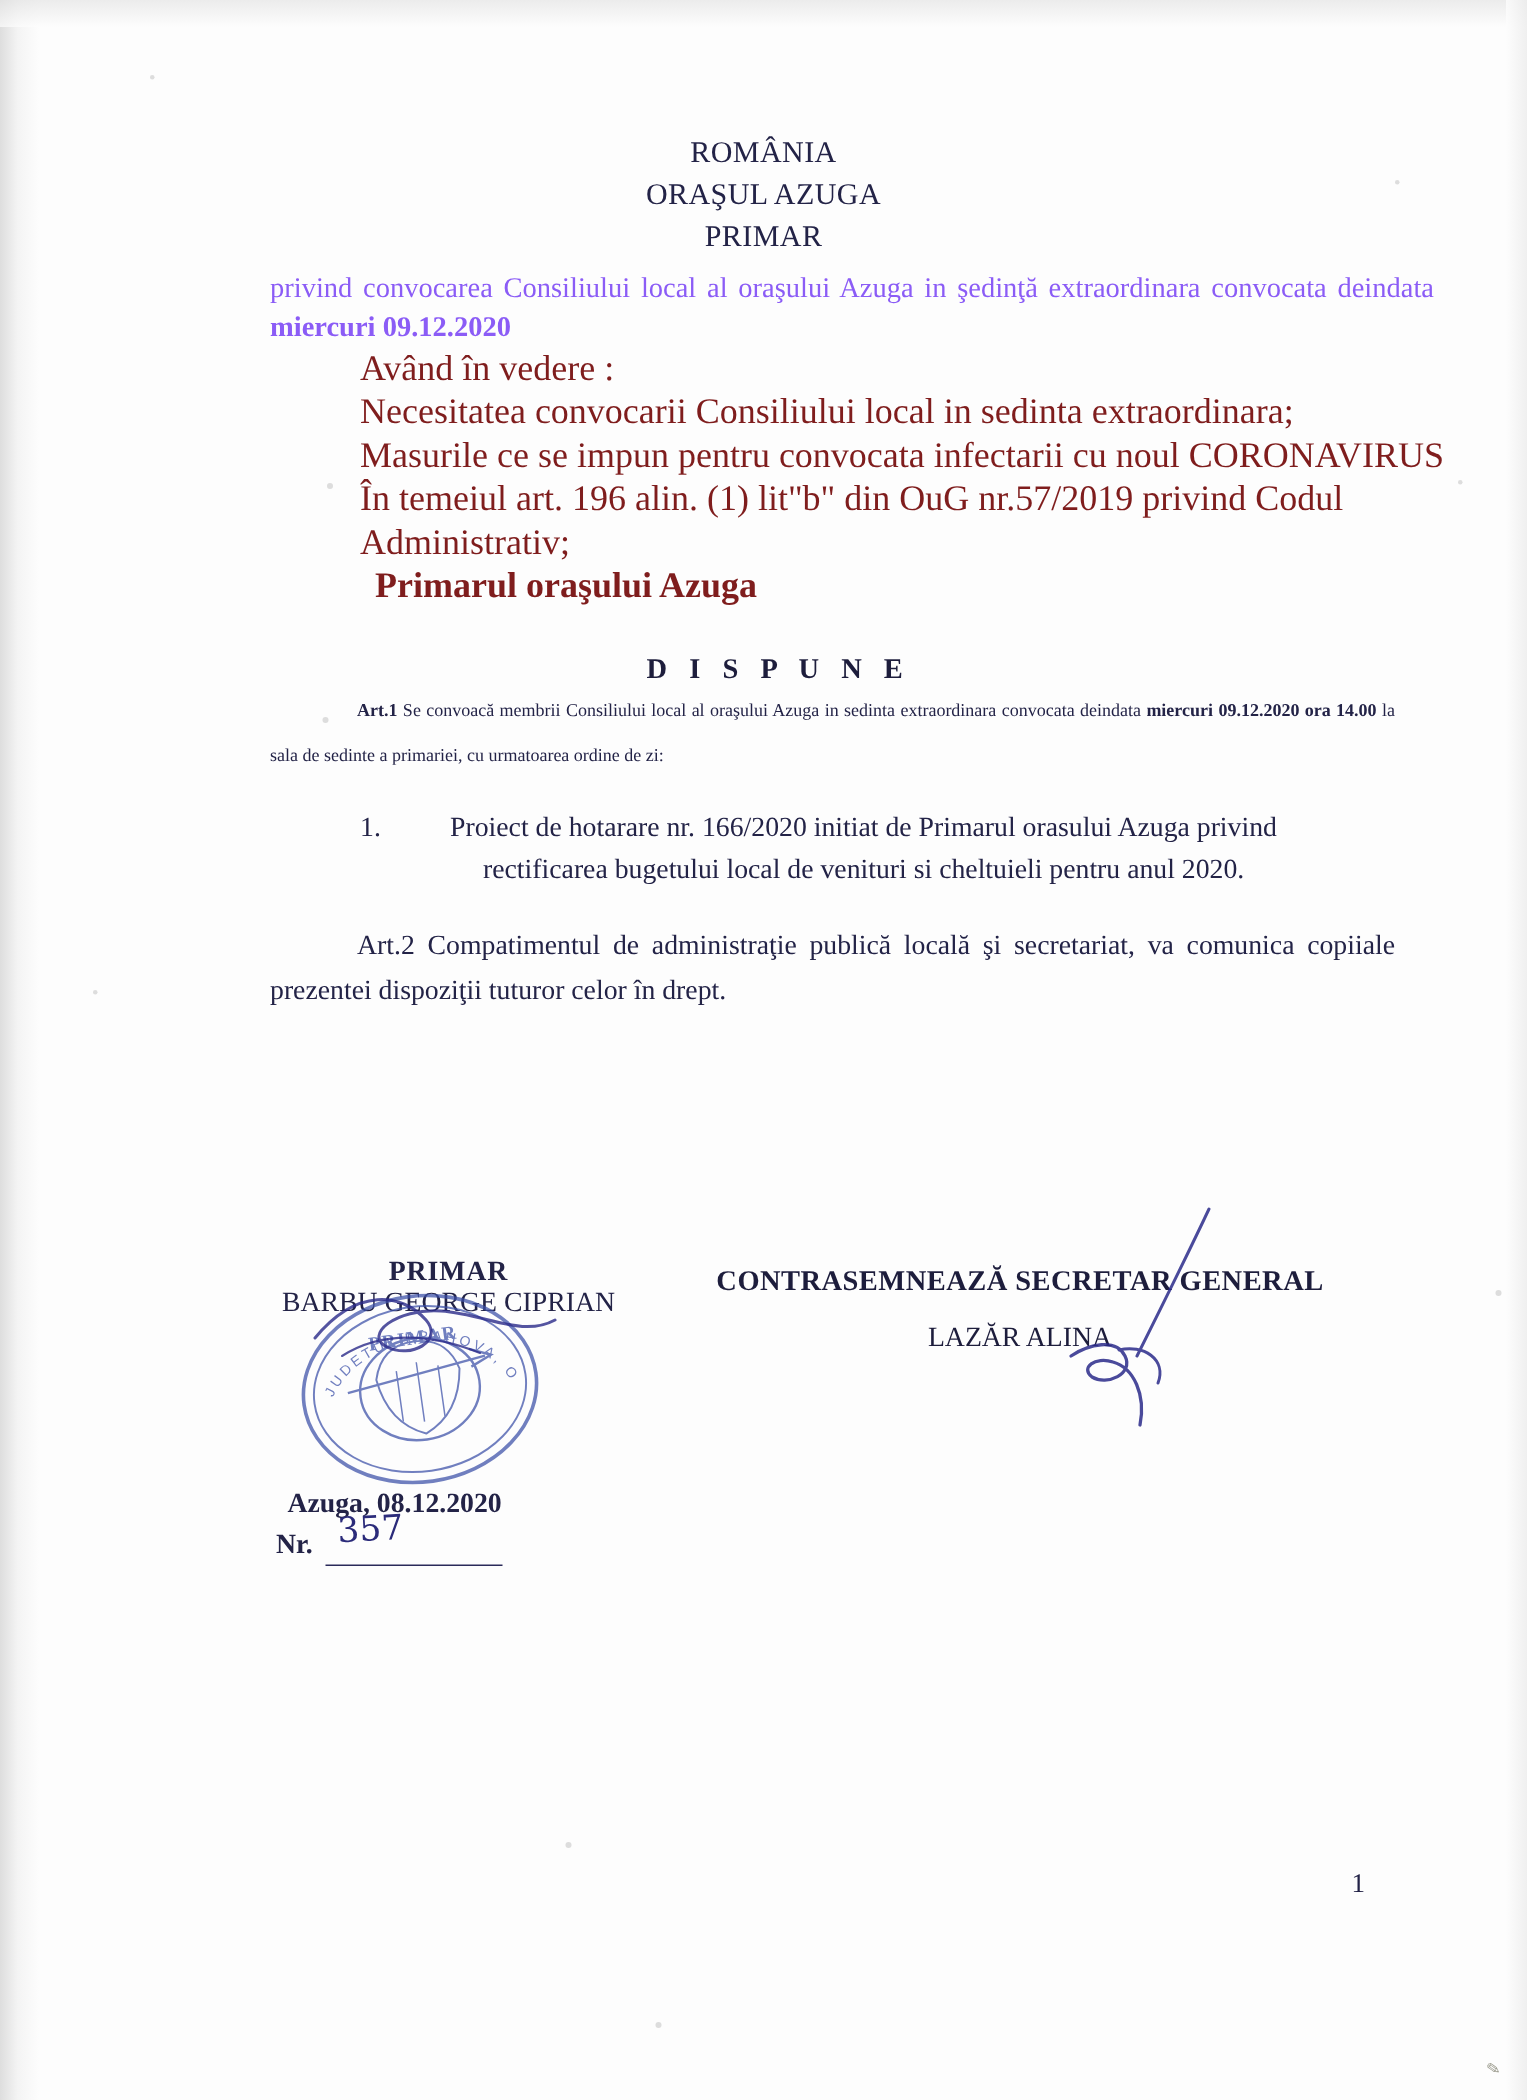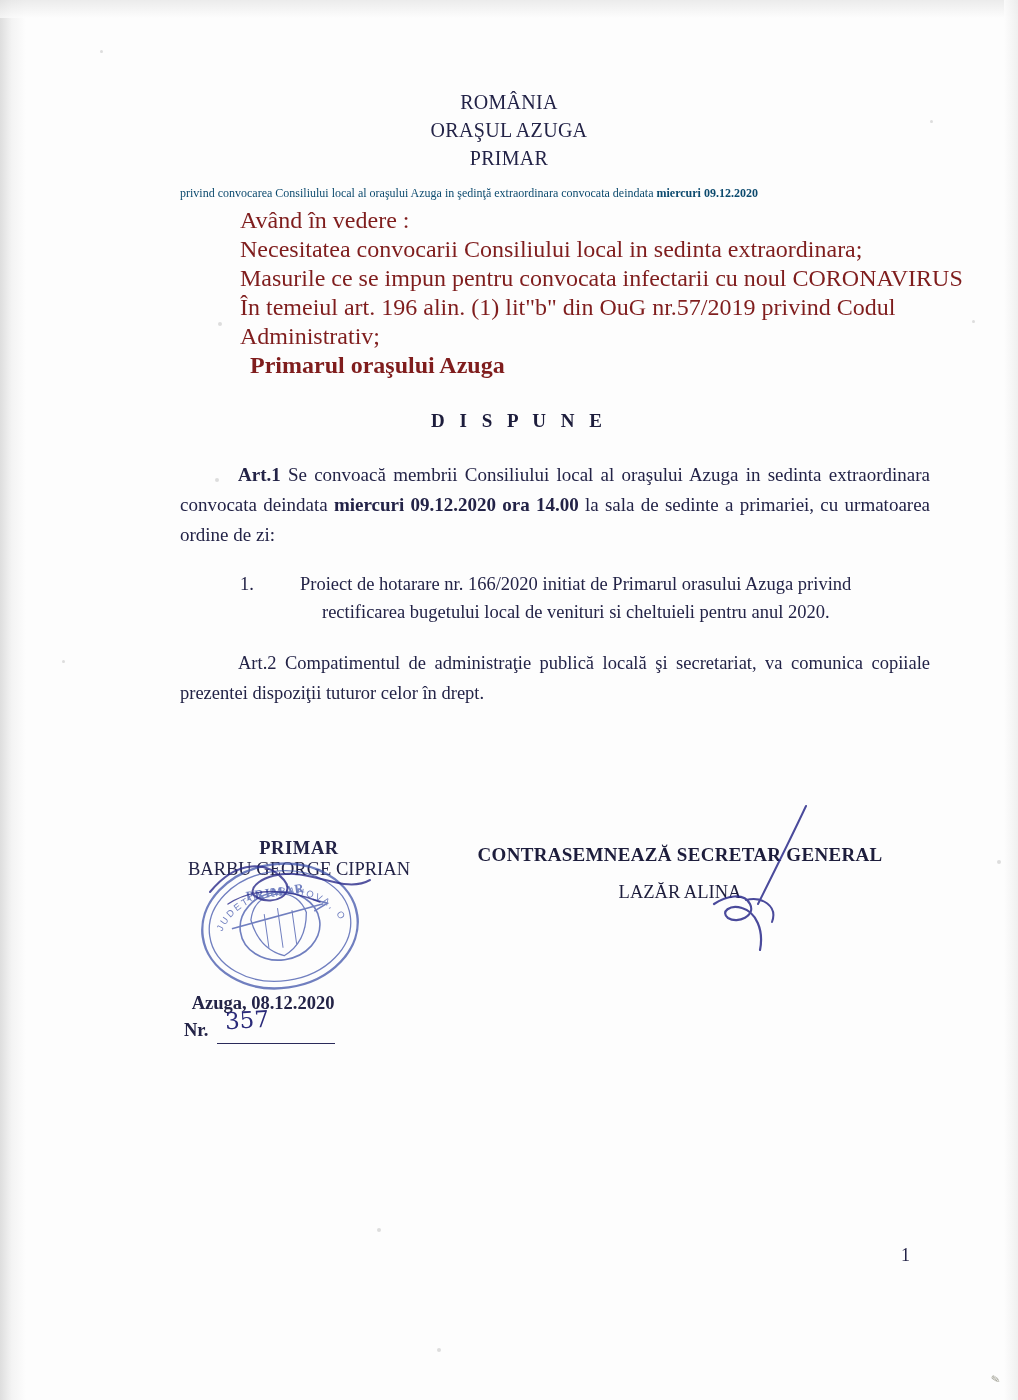--- a/index.html
+++ b/index.html
@@ -64,24 +64,24 @@
     font-weight: bold;
     font-size: 19px;
     margin-top: 52px;
     letter-spacing: .4px;
     color: #1d1d3c;
   }
 
   .subtitle {
     margin: 8px 0 0 0;
     padding: 0 62px 0 180px;
-    font-size: 12px;
+    font-size: 19px;
     line-height: 26px;
     text-align: justify;
-    color: #0c4a6e;
+    color: #8b5cf6;
   }
   .subtitle .b {
     font-weight: bold;
   }
 
   .whereas {
     padding-left: 240px;
     font-size: 24px;
     line-height: 29px;
     color: #7f1d1d;
@@ -94,24 +94,23 @@
     text-align: center;
     font-weight: bold;
     font-size: 19px;
     letter-spacing: 5px;
     margin: 30px 0 0 0;
     padding-left: 20px;
     color: #1d1d3c;
   }
 
   .art1 {
-    margin-top: 28px;
     padding: 0 88px 0 180px;
     text-align: justify;
-    font-size: 19px;
+    font-size: 12px;
     line-height: 30px;
     color: #232347;
     text-indent: 58px;
   }
   .art1 .b { font-weight: bold; }
 
   .numbered {
     margin-top: 20px;
     padding-left: 240px;
     padding-right: 92px;

